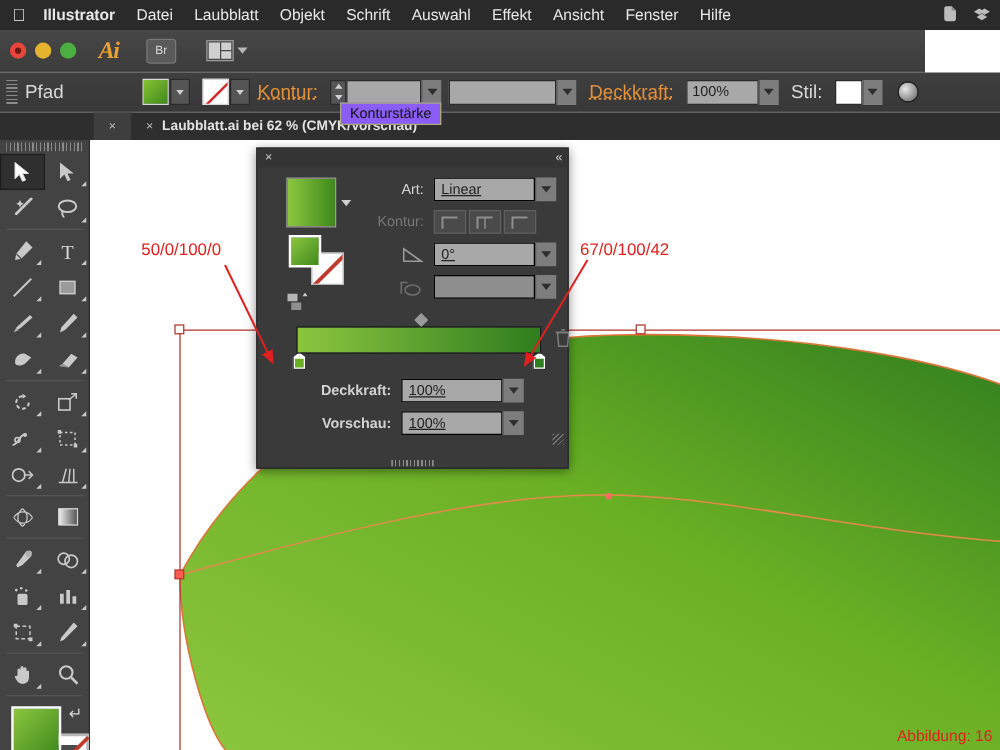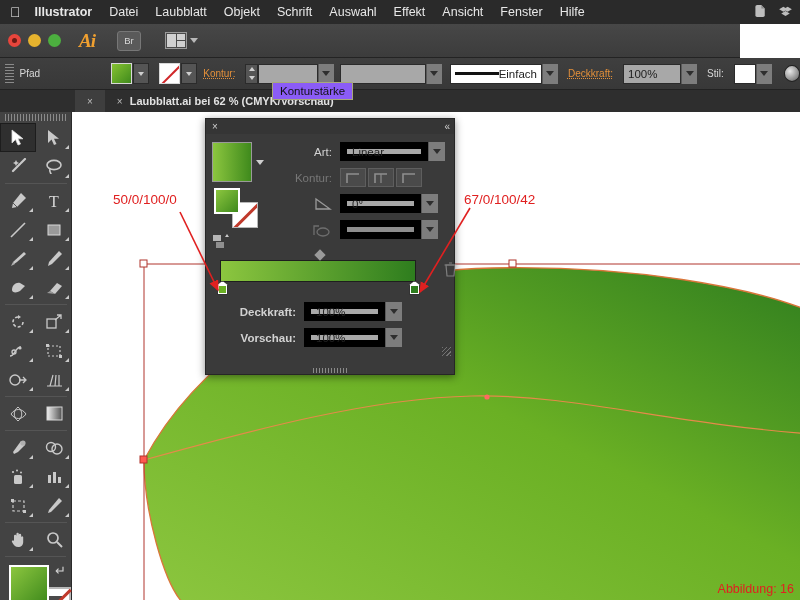--- a/index.html
+++ b/index.html
@@ -49,21 +49,21 @@
            border-top: 5px solid #b8b8b8; }
 
   
   .ctrlbar {
     position: absolute; left: 0; top: 58px; width: 800px; height: 32px;
     background: linear-gradient(#3f3f3f, #383838); border-bottom: 1px solid #222;
     display: flex; align-items: center; color: #cfcfcf; font-size: 11.5px;
   }
   .grip { width: 9px; height: 20px; margin: 0 6px 0 5px;
           background: repeating-linear-gradient(to bottom, #8a8a8a 0 1px, transparent 1px 3px); }
-  .ctrl-label { font-size: 10px; color: #d8d8d8; margin-right: 10px; }
+  .ctrl-label { font-size: 15px; color: #d8d8d8; margin-right: 10px; }
   .ctrl-label.orange { color: #e4903a; text-decoration: underline dotted #e4903a; margin-left: 6px; }
   .sw-box { width: 21px; height: 21px; border: 1px solid #d8d8d8; }
   .sw-green { background: linear-gradient(135deg,#86c232,#3f8a1c); }
   .sw-none { background: #fff; position: relative; overflow: hidden; }
   .sw-none:after { content:""; position:absolute; left:-3px; top:9px; width:30px; height:2px;
                    background:#d0272a; transform: rotate(-45deg); }
   .mini-drop { width: 16px; height: 21px; background: #555; border: 1px solid #2b2b2b;
                display: flex; align-items: center; justify-content: center; margin-left: 1px; }
   .mini-drop .caret { border-top-color: #cfcfcf; border-left-width:3.5px; border-right-width:3.5px; border-top-width:4.5px;}
   .spin { width: 13px; height: 20px; background: #555; border: 1px solid #2b2b2b;
@@ -119,28 +119,28 @@
             background: #3a3a3a; border: 1px solid #262626; box-shadow: 0 2px 8px rgba(0,0,0,.45);
             color: #d2d2d2; font-size: 11.5px; z-index: 40; }
   .vp-close { height: 15px; background: #353535; display: flex; align-items: center;
               justify-content: space-between; padding: 0 6px; }
   .vp-close .x { font-size: 10px; color: #cfcfcf; }
   .vp-close .collapse { font-size: 10px; color: #cfcfcf; letter-spacing: -2px; }
   .vp-tabrow { height: 21px; background: #303030; display: flex; align-items: center; }
   .vp-tab { background: #434343; height: 21px; display: flex; align-items: center; gap: 5px;
             padding: 0 12px 0 7px; font-weight: bold; font-size: 11.5px; color: #e6e6e6; }
   .vp-menu { margin-left: auto; margin-right: 6px; color: #cfcfcf; font-size: 11px; }
-  .vp-body { padding: 8px 9px 0 6px; }
+  .vp-body { padding: 8px 9px 0 23px; }
   .vp-row { display: flex; align-items: center; margin-bottom: 7px; }
   .vp-rlabel { width: 66px; text-align: right; padding-right: 8px; font-size: 11.5px; }
   .vp-rlabel.dim { color: #777; }
   .vp-swatch-big { width: 40px; height: 40px; background: linear-gradient(90deg,#8cc63f,#3f8a1c);
                    border: 1px solid #9a9a9a; }
   .vp-field { height: 19px; background: #a8a8a8; color: #222; display: flex; align-items: center;
-              padding: 0 5px; border: 7px solid #000000; }
+              padding: 0 5px; border: 1px solid #000000; text-decoration: underline; }
   .vp-field.dim { background: #8e8e8e; color: #8e8e8e; }
   .vp-darr { width: 17px; height: 19px; background: #7d7d7d; border-left: 1px solid #5a5a5a;
              display:flex;align-items:center;justify-content:center; }
   .vp-darr .caret { border-top-color: #2e2e2e; border-left-width:4px;border-right-width:4px;border-top-width:5px;}
   .kontur-btn { width: 26px; height: 19px; background: #4a4a4a; border: 1px solid #5e5e5e;
                 margin-right: 2px; display:flex;align-items:center;justify-content:center;}
   .gradbar-wrap { position: relative; margin: 8px 10px 0 8px; }
   .gradmid { position: absolute; left: 96px; top: -9px; width: 8px; height: 8px;
              background: #9a9a9a; transform: rotate(45deg); }
   .gradbar { height: 22px; background: linear-gradient(90deg, #8cc63f 0%, #2e7d1e 100%);
@@ -245,29 +245,20 @@
         </span>
     </span>
 
     <span style="display:flex;margin-left:6px">
       <span class="fieldbox" style="width:86px"></span>
       <span class="drop-arrow">
           <span class="caret"></span>
         </span>
     </span>
 
-    <span style="display:flex;margin-left:8px">
-      <span class="fieldbox white" style="width:92px;justify-content:space-between">
-        <span class="stroke-line"></span>
-        <span>Einfach</span>
-      </span>
-      <span class="drop-arrow">
-          <span class="caret"></span>
-        </span>
-    </span>
 
     <span class="ctrl-label orange" style="margin-left:10px">Deckkraft:</span>
     <span style="display:flex">
       <span class="fieldbox" style="width:58px">100%</span>
       <span class="drop-arrow">
           <span class="caret"></span>
         </span>
     </span>
 
     <span class="ctrl-label" style="margin-left:10px">Stil:</span>

